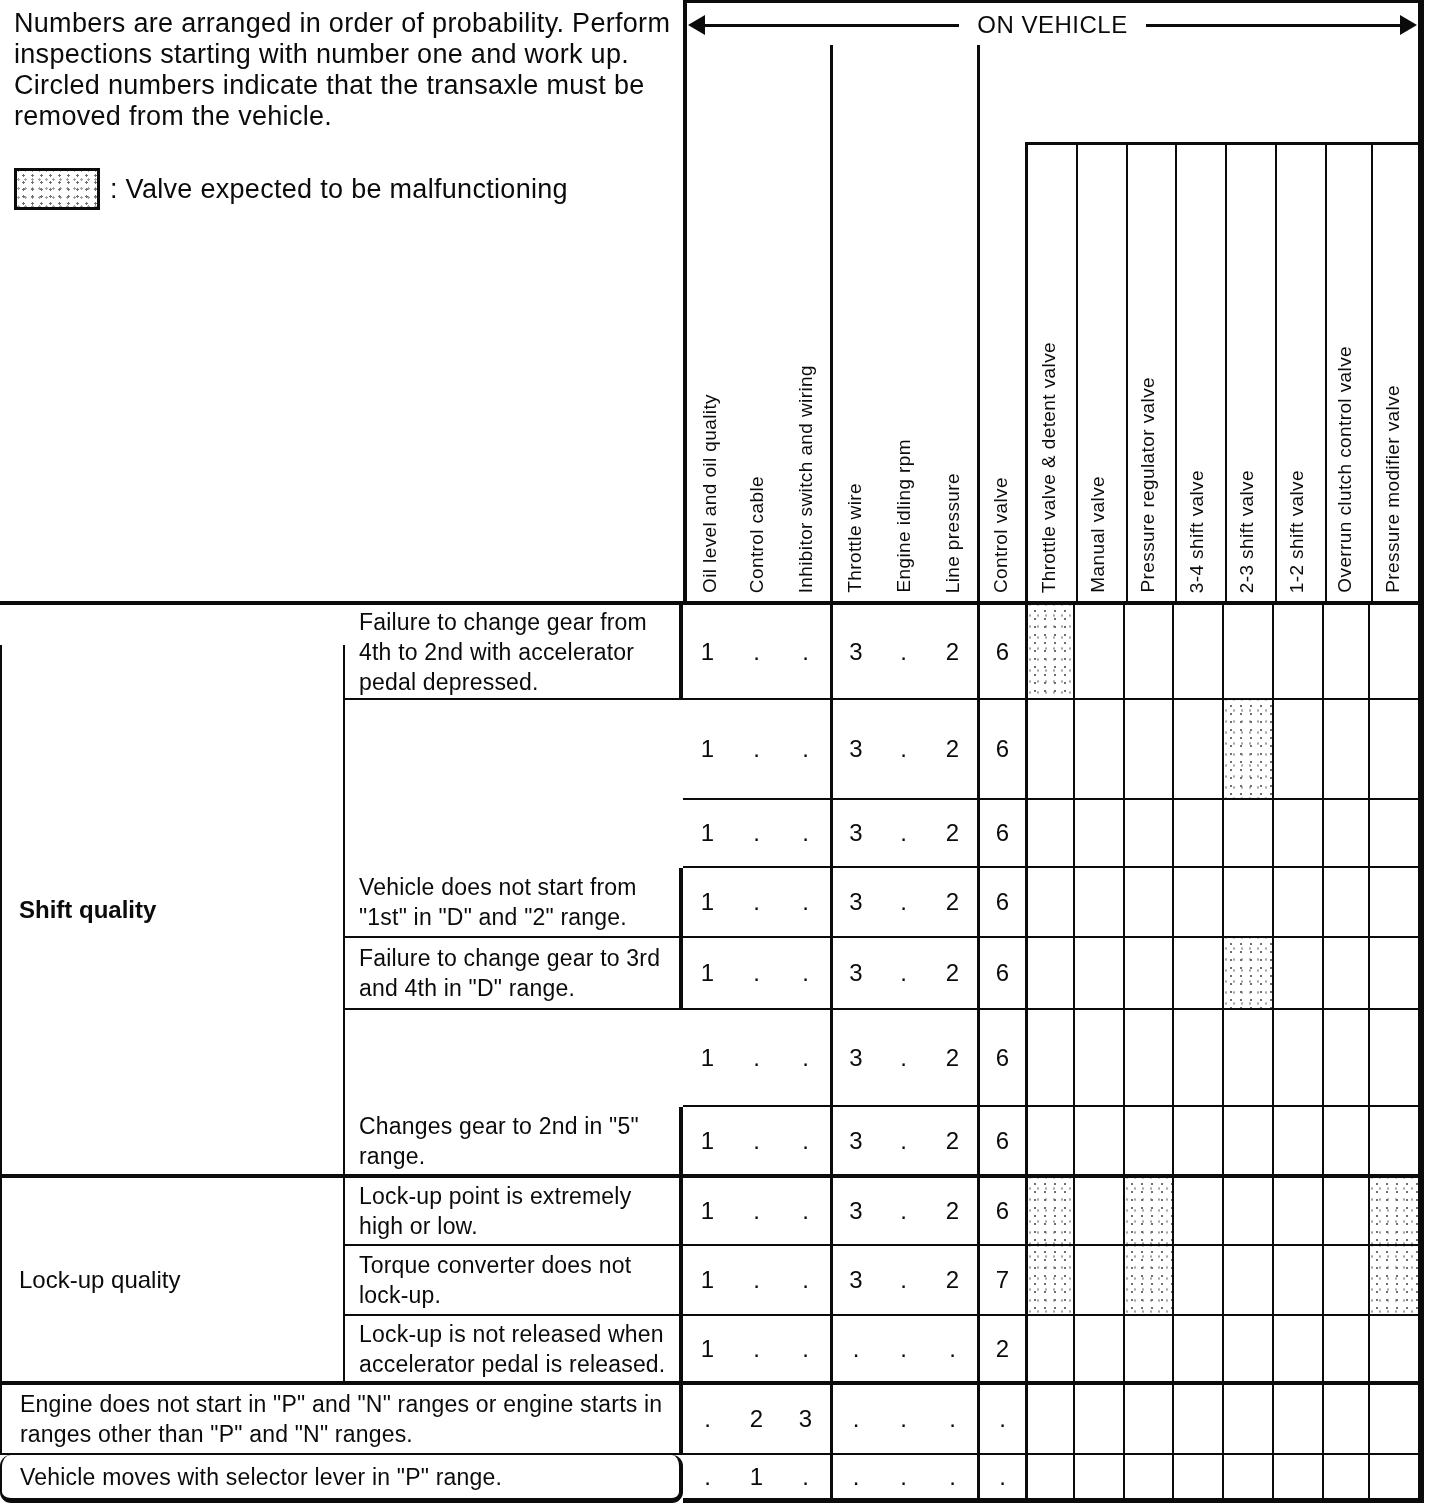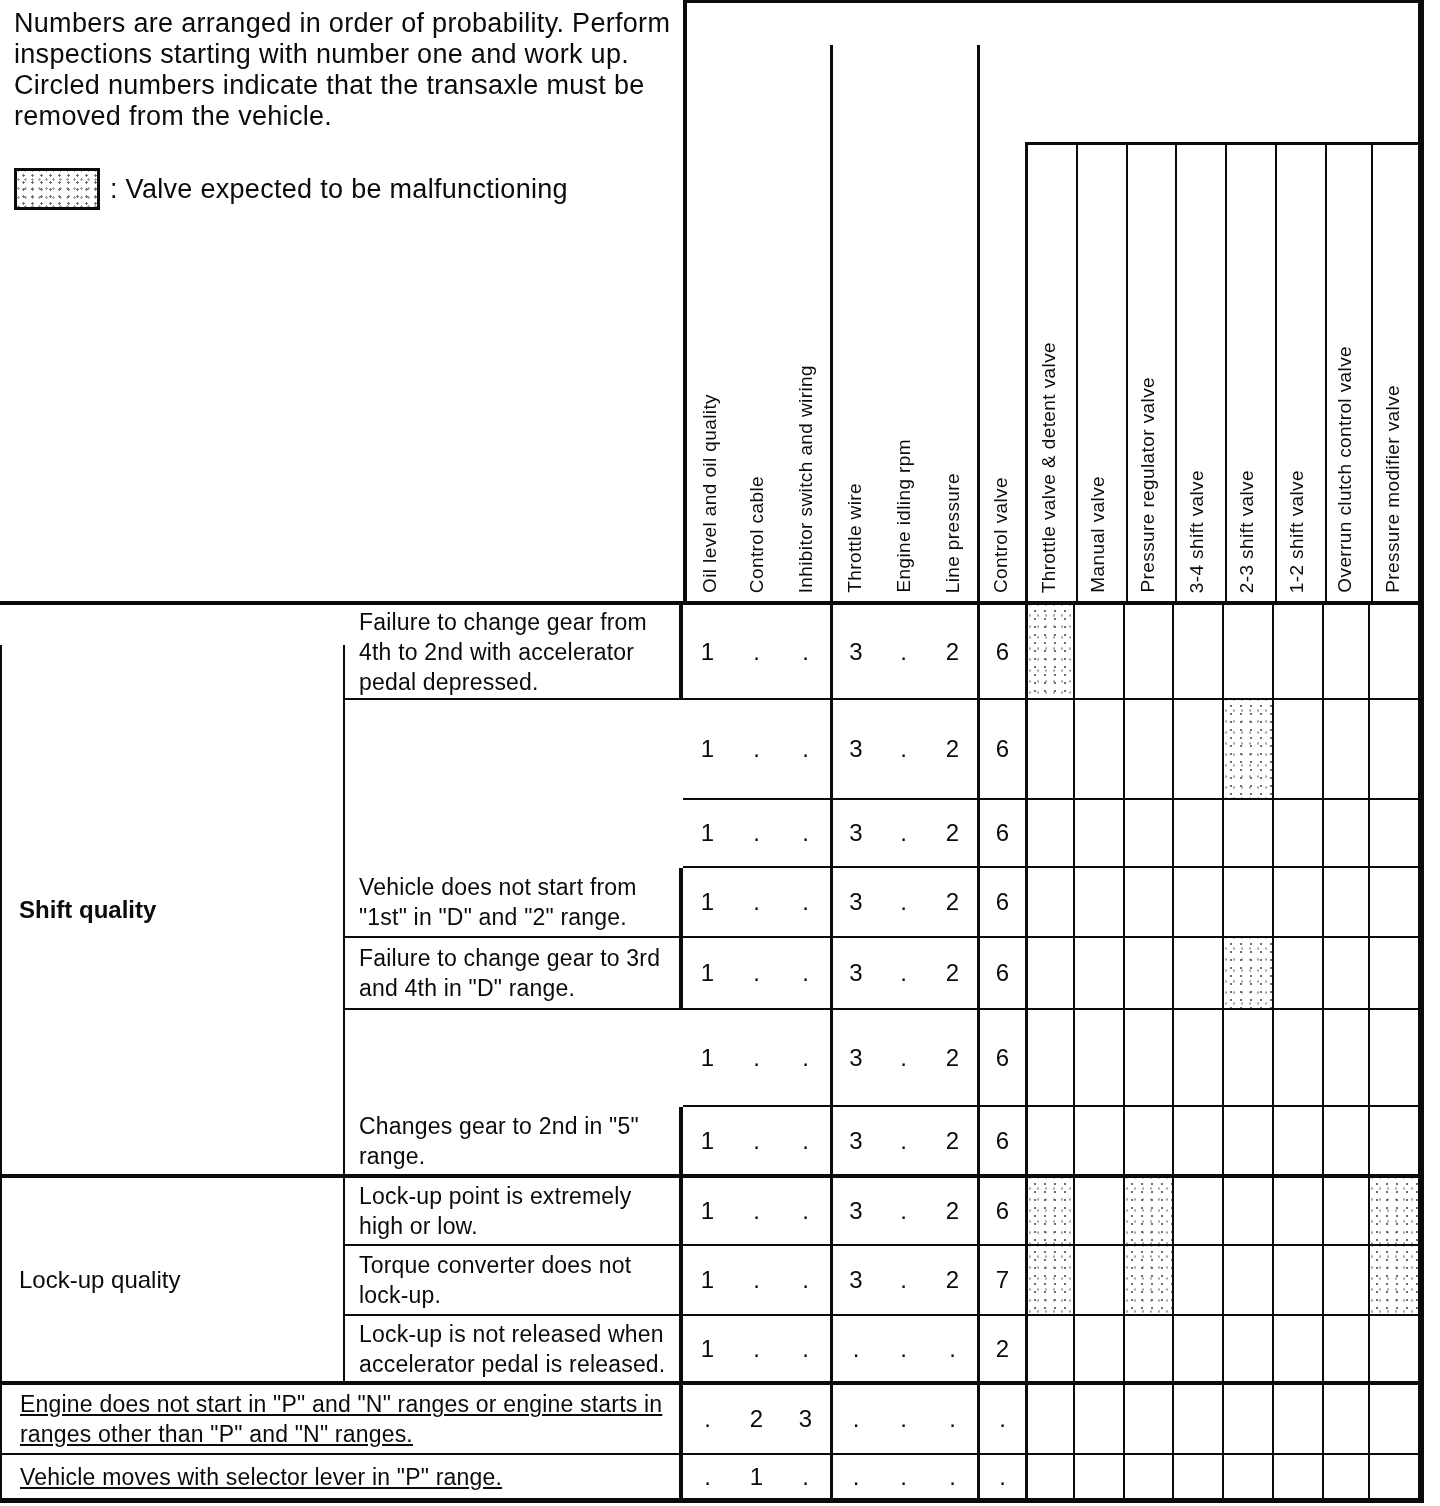--- a/index.html
+++ b/index.html
@@ -42,21 +42,21 @@
     border-top:4px solid var(--ink);border-right:6px solid var(--ink);
     grid-template-columns:345px 338px 49px 49px 49px 49px 49px 49px 48px 48px 50px 49px 50px 50px 50px 46px 50px;
     grid-template-rows:95px 100px 68px 70px 72px 97px 71px 68px 70px 69px 70px 48px;}
   .cell{box-sizing:border-box;border-bottom:2px solid var(--ink);display:flex;align-items:center;background:var(--paper);}
   .b4{border-bottom-width:4px;}
   .b5{border-bottom-width:5px;}
   .group-cell{border-left:2px solid var(--ink);border-right:2px solid var(--ink);border-bottom-width:4px;
     padding-left:17px;font-size:24px;}
   .group-cell.bold{font-weight:700;margin-top:40px;}
   .symptom{border-right:4px solid var(--ink);padding:4px 10px 4px 14px;font-size:23px;line-height:30px;letter-spacing:.2px;}
-  .symptom.fullw{border-left:2px solid var(--ink);padding-left:18px;text-decoration:underline;}
+  .symptom.fullw{border-left:2px solid var(--ink);padding-left:18px;}
   .val{justify-content:center;font-size:24px;}
   .vl3{border-left:3px solid var(--ink);}
   .vl2{border-left:2px solid var(--ink);}
   .shaded{background-image:radial-gradient(circle,#6f6f6f 1px,transparent 1.4px),radial-gradient(circle,#a6a6a6 1px,transparent 1.3px);
     background-size:10px 8px,8px 11px;background-position:2px 2px,6px 5px;}
 </style>
 </head>
 <body>
 
 <div id="page">
@@ -66,20 +66,27 @@
         <div class="iline">Numbers are arranged in order of probability. Perform inspections starting with number one and work up.</div>
         <div class="iline">Circled numbers indicate that the transaxle must be removed from the vehicle.</div>
       </div>
     <div id="legend-row">
       <div id="legend-swatch"></div>
       <div id="legend-label">: Valve expected to be malfunctioning</div>
     </div>
   </div>
 
   <div id="header">
+    <div id="arrow-band">
+      <div id="arrow-left" class="arrow-head"></div>
+      <div class="arrow-line"></div>
+      <div id="on-vehicle">ON VEHICLE</div>
+      <div class="arrow-line"></div>
+      <div id="arrow-right" class="arrow-head"></div>
+    </div>
     <div class="hdr-vline" style="left:143px"></div>
     <div class="hdr-vline" style="left:290px"></div>
     <div id="valve-box">
         <div class="vb-line" style="left: 48px;"></div>
         <div class="vb-line" style="left: 98px;"></div>
         <div class="vb-line" style="left: 147px;"></div>
         <div class="vb-line" style="left: 197px;"></div>
         <div class="vb-line" style="left: 247px;"></div>
         <div class="vb-line" style="left: 297px;"></div>
         <div class="vb-line" style="left: 343px;"></div>
@@ -302,21 +309,21 @@
       <div class="cell val" style="grid-area: 11 / 8;">.</div>
       <div class="cell val vl3" style="grid-area: 11 / 9;">.</div>
       <div class="cell val vl3" style="grid-area: 11 / 10;"></div>
       <div class="cell val vl2" style="grid-area: 11 / 11;"></div>
       <div class="cell val vl2" style="grid-area: 11 / 12;"></div>
       <div class="cell val vl2" style="grid-area: 11 / 13;"></div>
       <div class="cell val vl2" style="grid-area: 11 / 14;"></div>
       <div class="cell val vl2" style="grid-area: 11 / 15;"></div>
       <div class="cell val vl2" style="grid-area: 11 / 16;"></div>
       <div class="cell val vl2" style="grid-area: 11 / 17;"></div>
-      <div class="cell symptom fullw b5" style="grid-area: 12 / 1 / auto / span 2;">Vehicle moves with selector lever in "P" range.</div>
+      <div class="cell symptom fullw b5" style="grid-area: 12 / 1 / auto / span 2; border-radius: 11px;">Vehicle moves with selector lever in "P" range.</div>
       <div class="cell val b5" style="grid-area: 12 / 3;">.</div>
       <div class="cell val b5" style="grid-area: 12 / 4;">1</div>
       <div class="cell val b5" style="grid-area: 12 / 5;">.</div>
       <div class="cell val b5 vl3" style="grid-area: 12 / 6;">.</div>
       <div class="cell val b5" style="grid-area: 12 / 7;">.</div>
       <div class="cell val b5" style="grid-area: 12 / 8;">.</div>
       <div class="cell val b5 vl3" style="grid-area: 12 / 9;">.</div>
       <div class="cell val b5 vl3" style="grid-area: 12 / 10;"></div>
       <div class="cell val b5 vl2" style="grid-area: 12 / 11;"></div>
       <div class="cell val b5 vl2" style="grid-area: 12 / 12;"></div>

